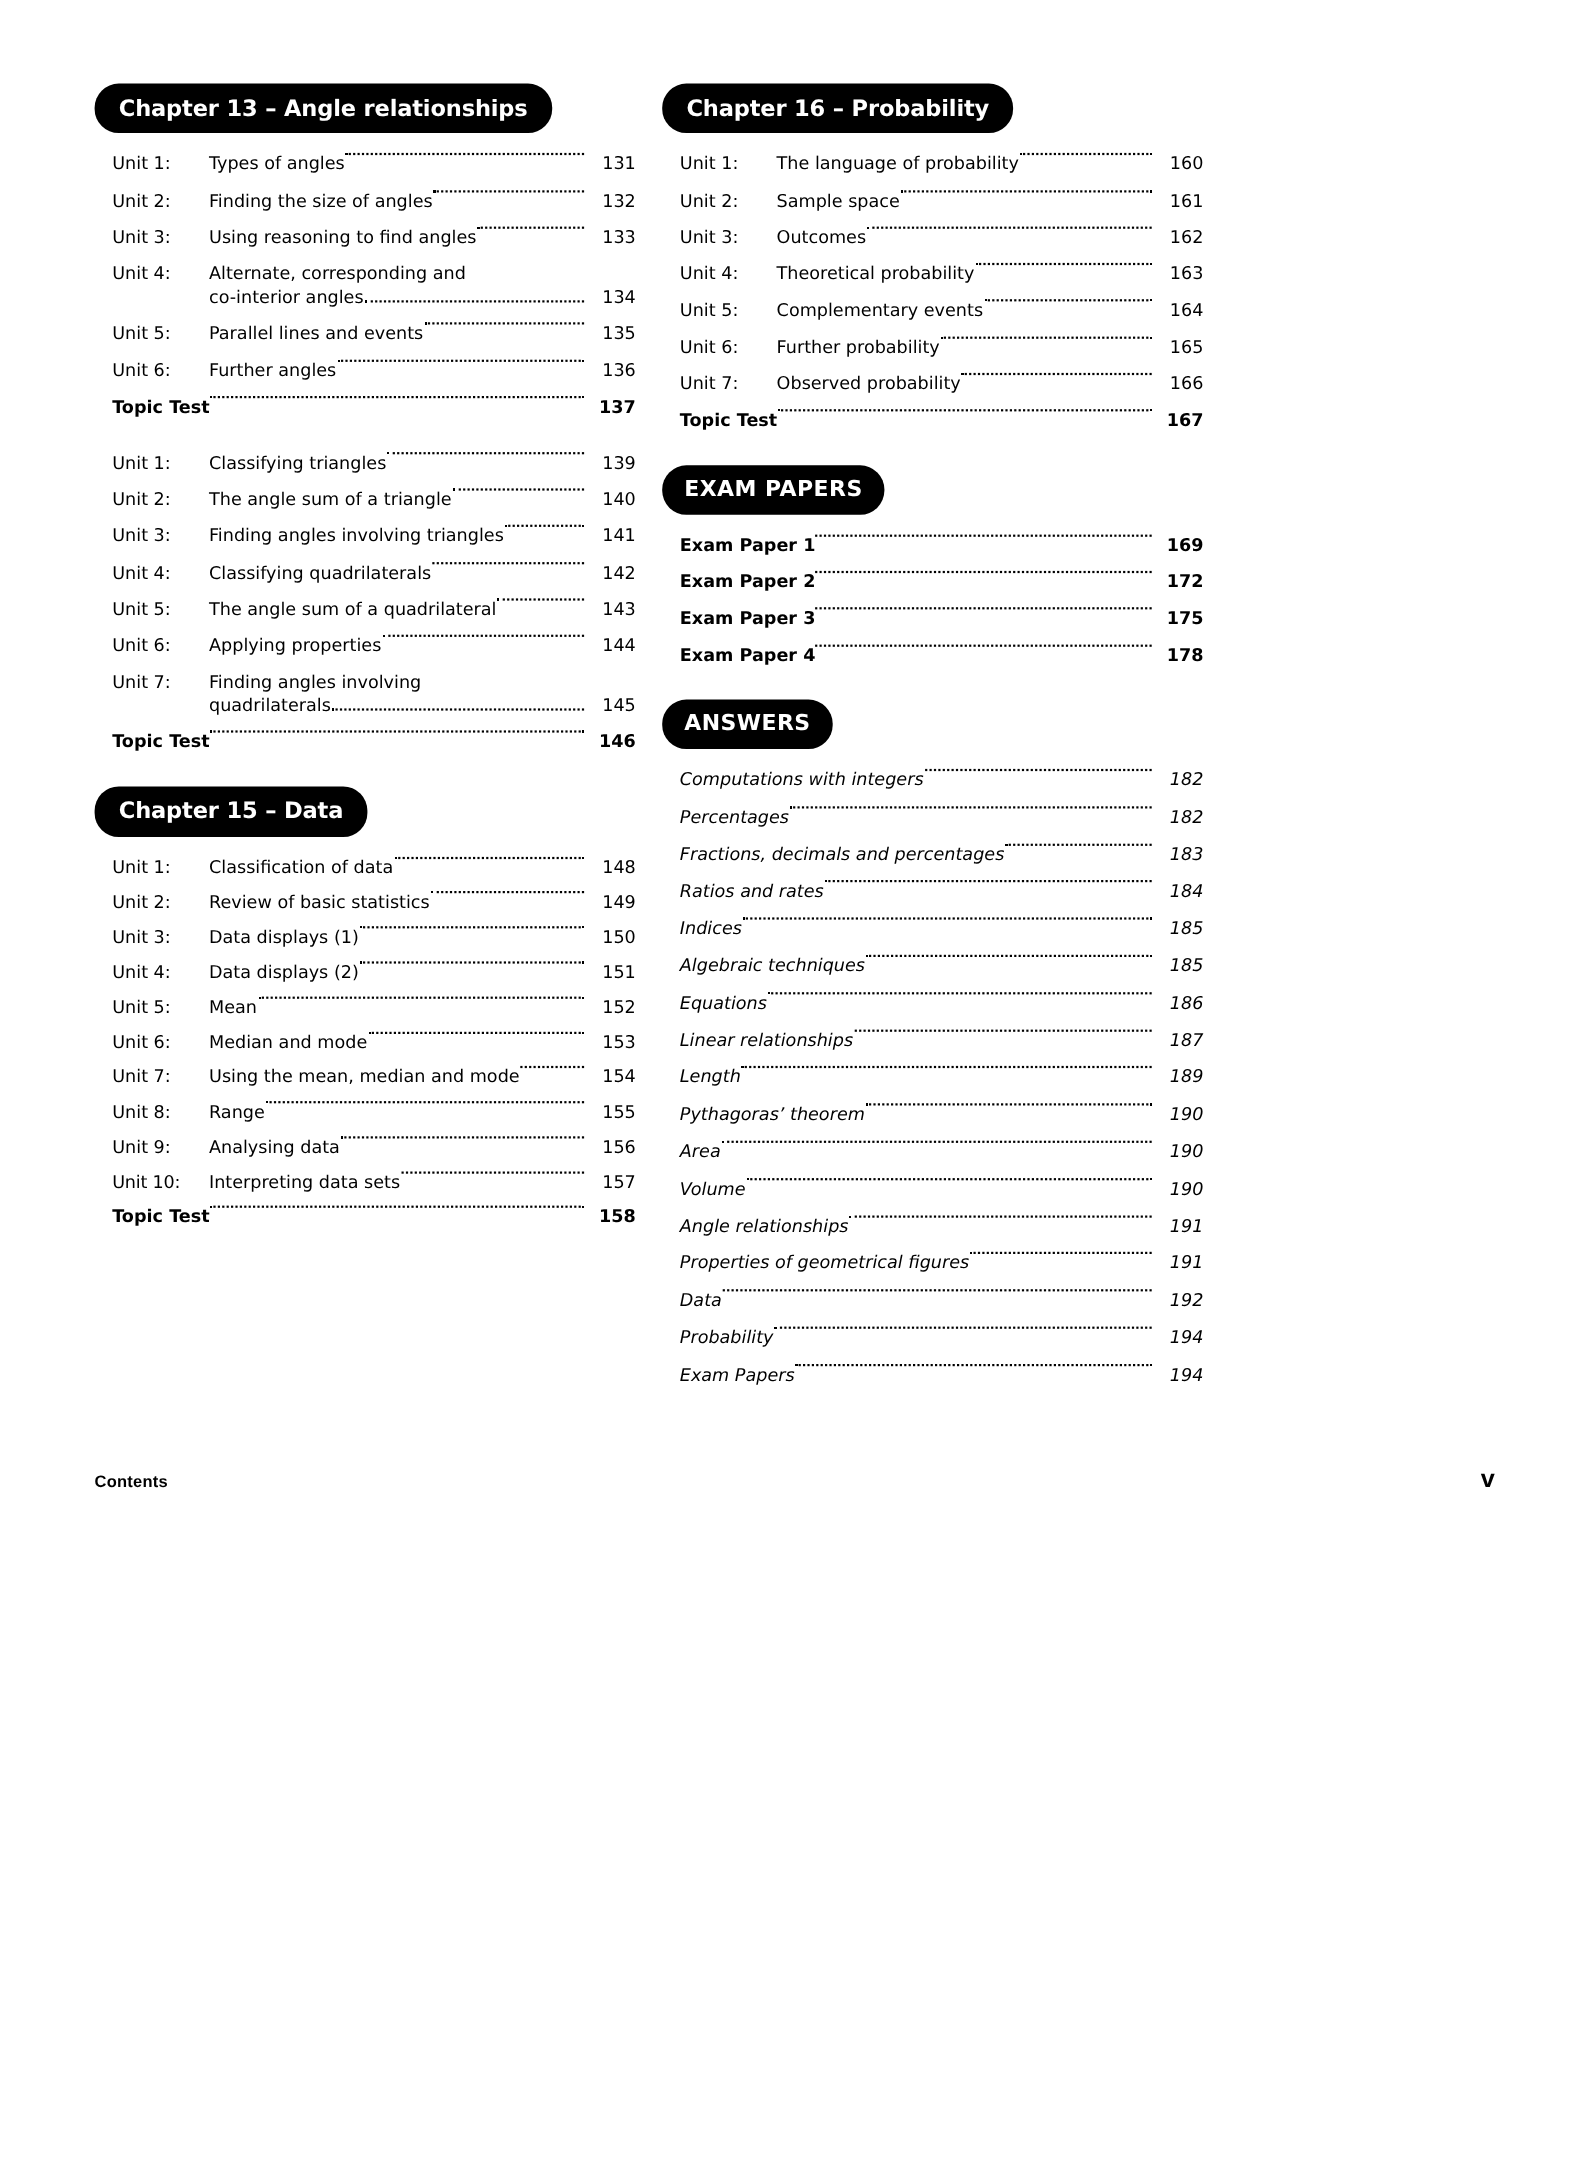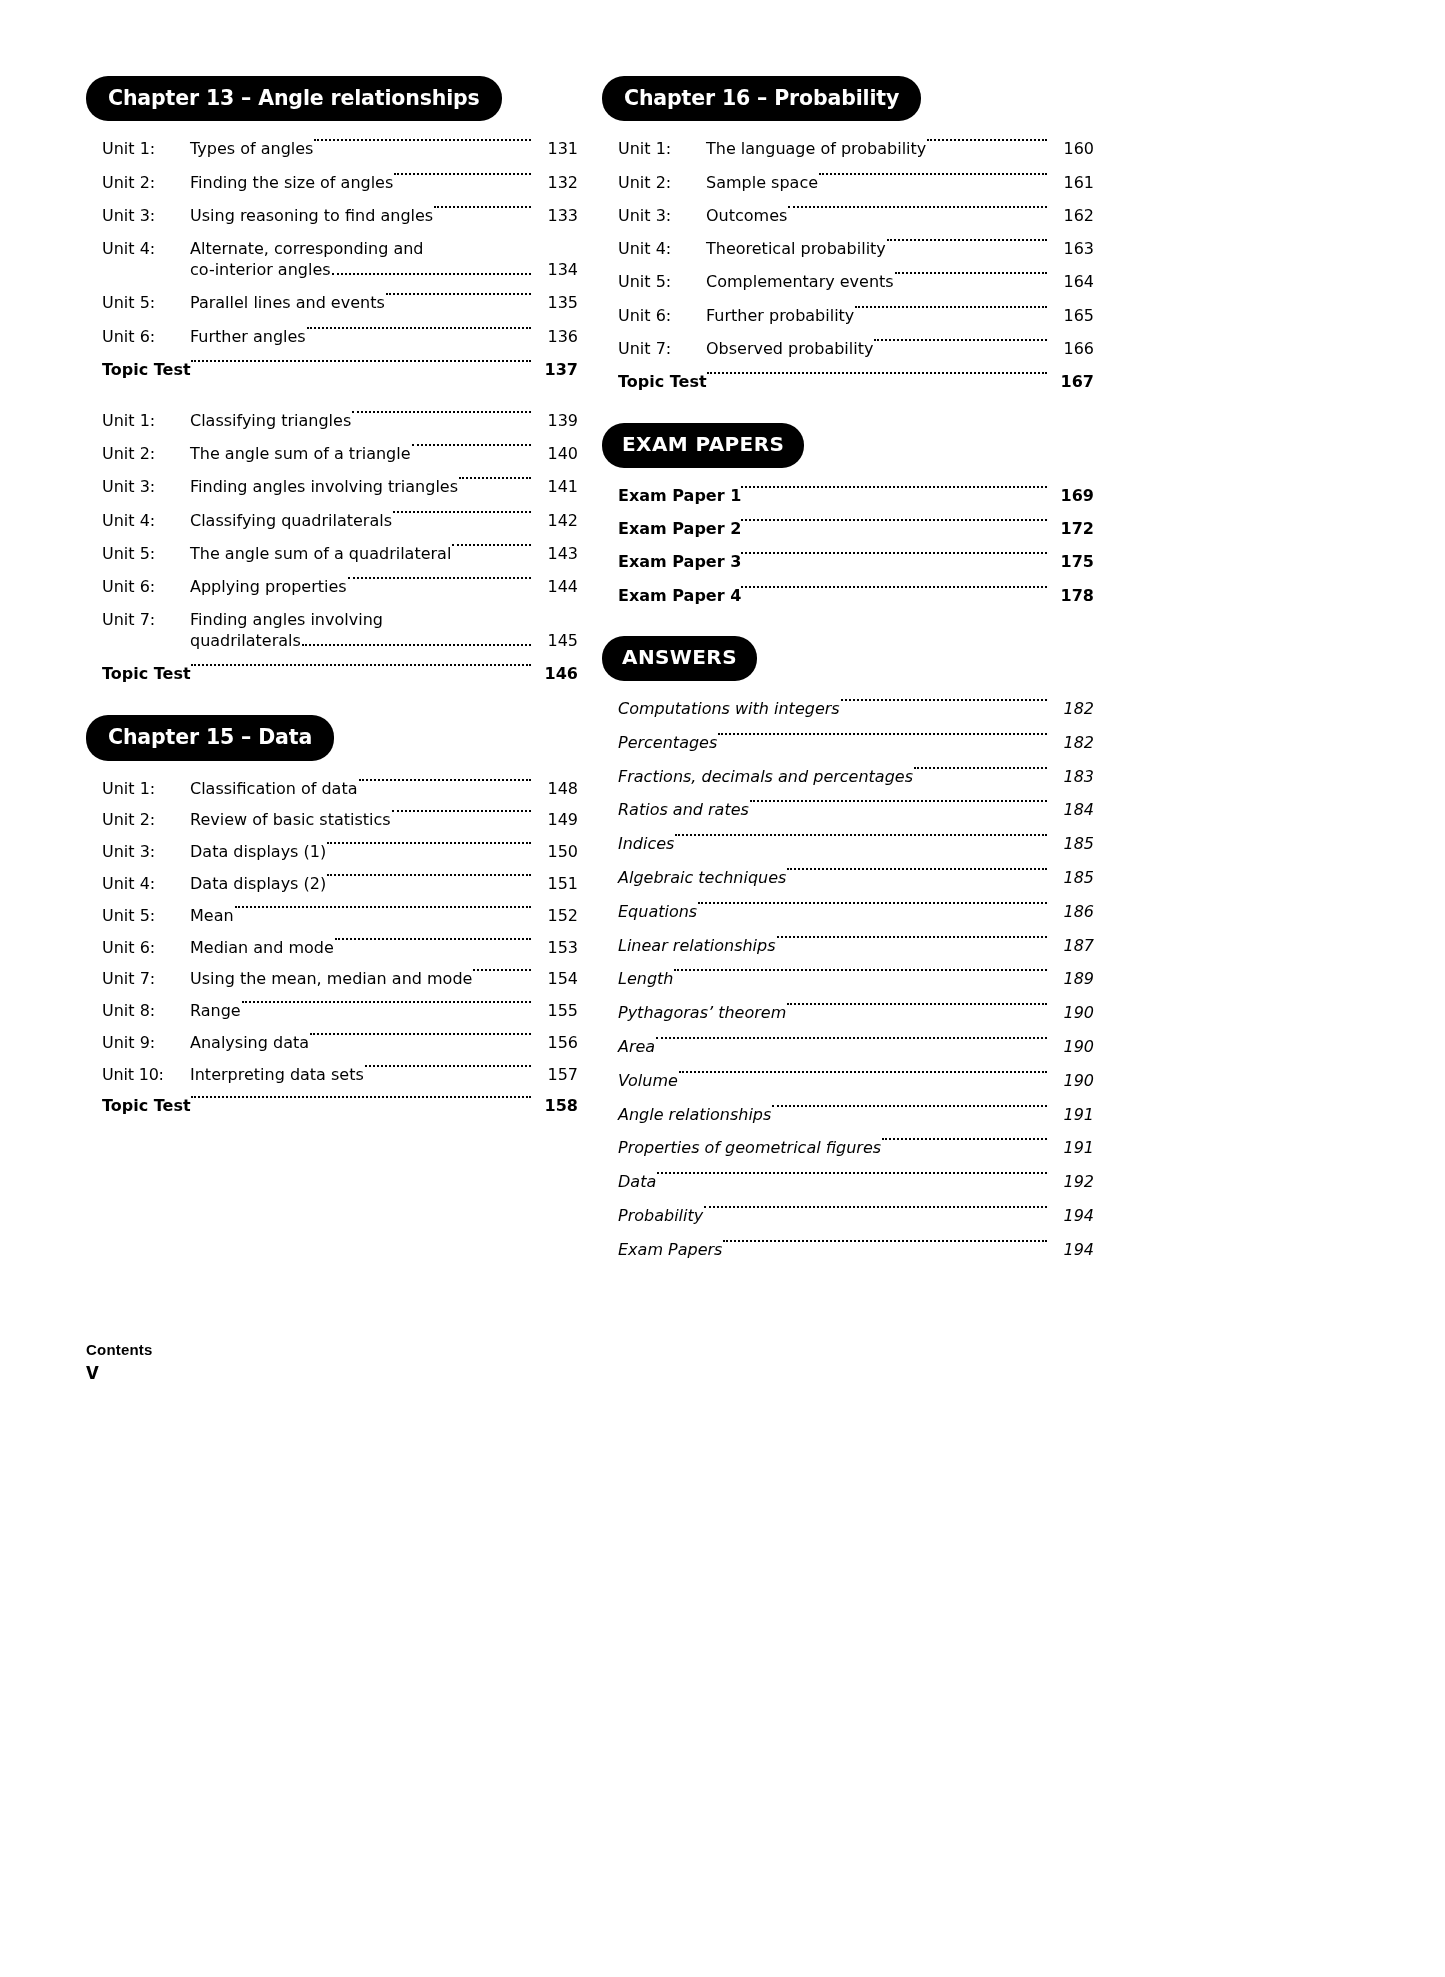--- a/index.html
+++ b/index.html
@@ -117,25 +117,24 @@
   
   .block { margin-bottom: 30px; }
   .block.last { margin-bottom: 0; }
   .answers-block .entry { margin-bottom: 13px; font-style: italic; }
 
   
   .footer {
     position: absolute;
     left: 86px;
     right: 86px;
-    bottom: 48px;
+    bottom: 75px;
     display: flex;
     justify-content: space-between;
     align-items: baseline;
-    flex-direction: column;
   }
   .footer-label {
     font-family: "Liberation Sans", sans-serif;
     font-size: 15px;
     font-weight: bold;
     letter-spacing: 0.2px;
   }
   .footer-page {
     font-family: "Liberation Sans", sans-serif;
     font-size: 23px;

